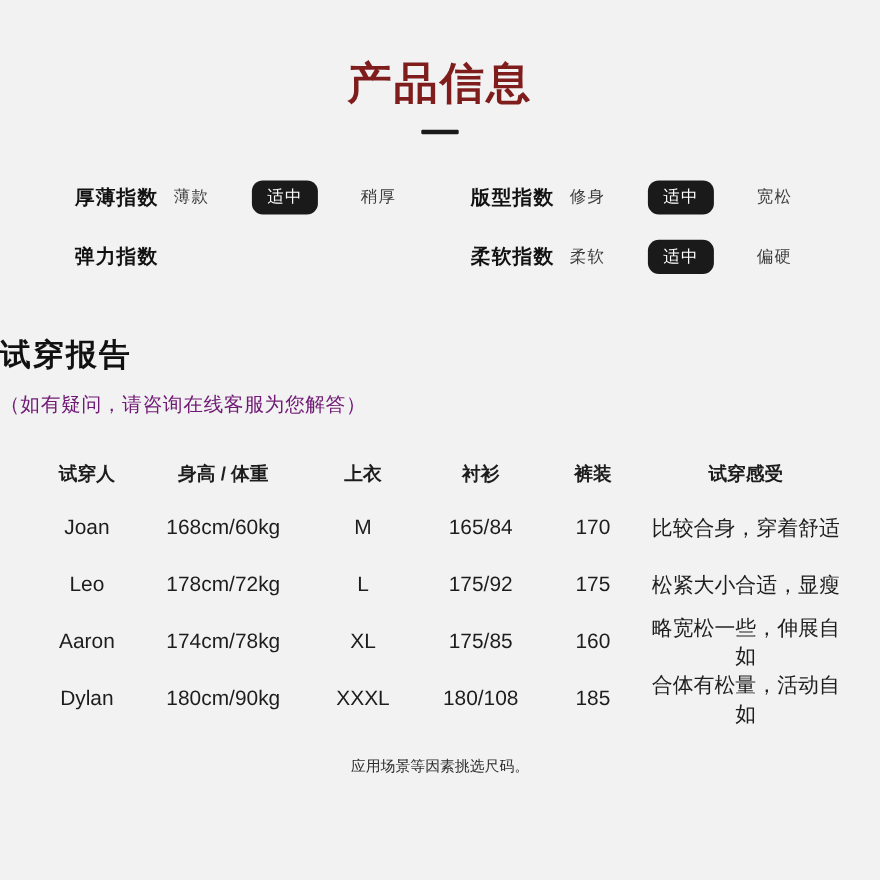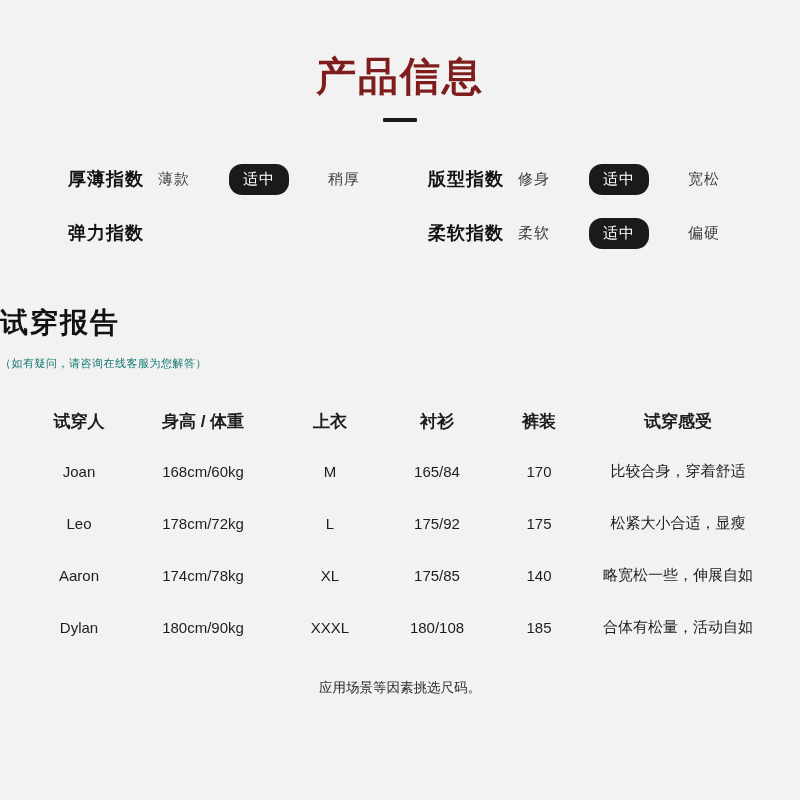--- a/index.html
+++ b/index.html
@@ -75,50 +75,51 @@
     color: #3d3d3d;
     padding: 6px 14px;
     border-radius: 13px;
     white-space: nowrap;
     letter-spacing: 1px;
   }
   .opt.active {
     background: #1a1a1a;
     color: #ffffff;
     font-weight: normal;
+    border-radius: 10px;
   }
 
   
   .report-head {
     margin-top: 44px;
   }
   .report-title {
     font-size: 28px;
     font-weight: bold;
     letter-spacing: 2px;
     color: #111;
   }
   .report-sub {
-    font-size: 11px;
-    color: #0f766e;
+    font-size: 18px;
+    color: #701a75;
     margin-top: 14px;
     letter-spacing: 0.5px;
   }
 
   
   table.fit-table {
     width: 740px;
     margin: 26px auto 0 auto;
     border-collapse: collapse;
     table-layout: fixed;
   }
   table.fit-table th,
   table.fit-table td {
     text-align: center;
-    font-size: 15px;
+    font-size: 19px;
     color: #1d1d1d;
     padding: 0;
     height: 52px;
     vertical-align: middle;
   }
   table.fit-table th {
     font-size: 17px;
     font-weight: bold;
     height: 48px;
   }
@@ -231,21 +232,21 @@
         <td>L</td>
         <td>175/92</td>
         <td>175</td>
         <td class="feel">松紧大小合适，显瘦</td>
       </tr>
       <tr>
         <td class="name">Aaron</td>
         <td>174cm/78kg</td>
         <td>XL</td>
         <td>175/85</td>
-        <td>140</td>
+        <td>160</td>
         <td class="feel">略宽松一些，伸展自如</td>
       </tr>
       <tr>
         <td class="name">Dylan</td>
         <td>180cm/90kg</td>
         <td>XXXL</td>
         <td>180/108</td>
         <td>185</td>
         <td class="feel">合体有松量，活动自如</td>
       </tr>

